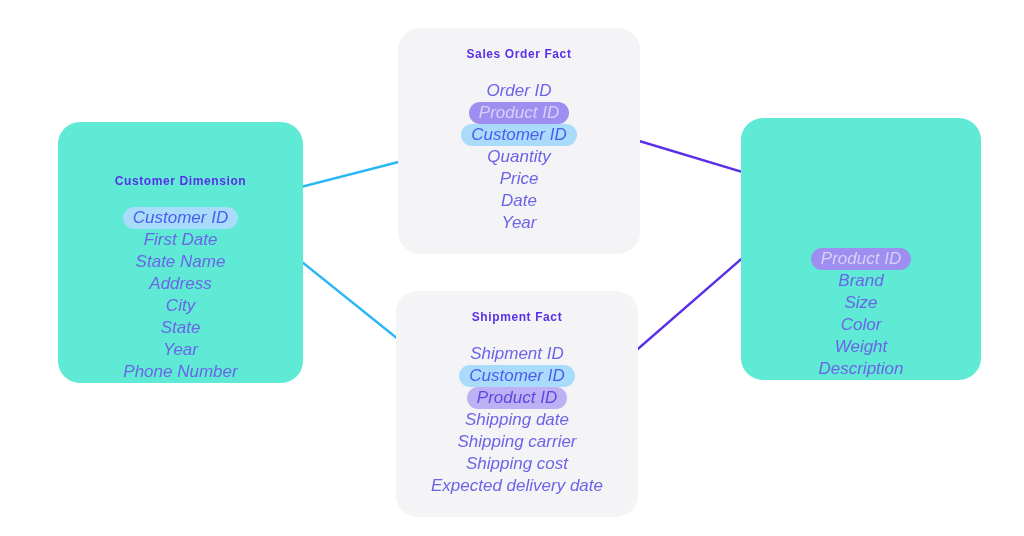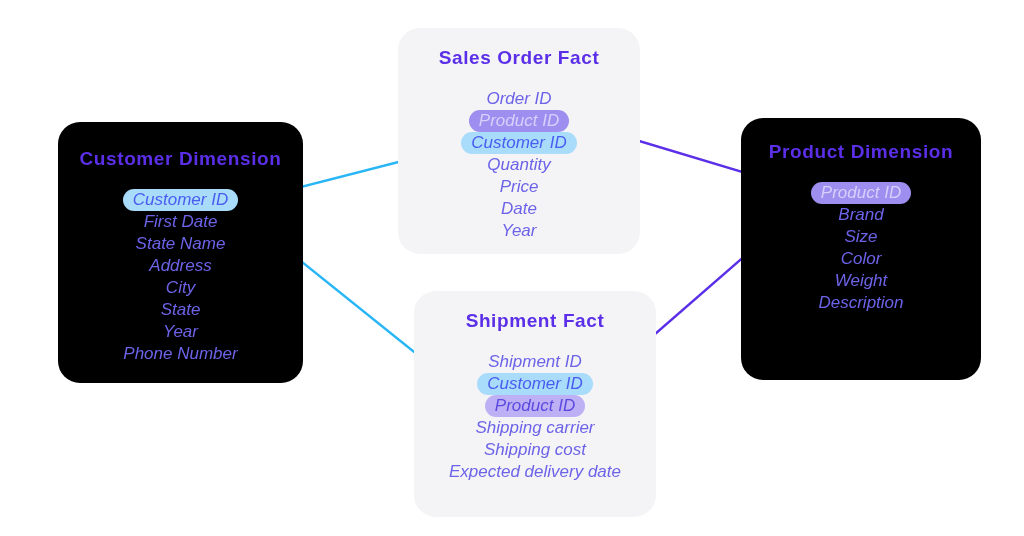--- a/index.html
+++ b/index.html
@@ -29,29 +29,30 @@
   .entity-box {
     position: absolute;
     box-sizing: border-box;
     border-radius: 22px;
     z-index: 2;
     display: flex;
     flex-direction: column;
     align-items: center;
   }
   .box-dim {
-    background: #000000;
+    background: #5eead4;
+    justify-content: flex-end;
   }
   .box-fact {
     background: #f4f4f6;
   }
   .entity-title {
     color: #5b2fe8;
     font-weight: bold;
-    font-size: 19px;
+    font-size: 12px;
     letter-spacing: 0.6px;
     text-align: center;
     white-space: nowrap;
   }
   .field-list {
     display: flex;
     flex-direction: column;
     align-items: center;
     width: 100%;
   }
@@ -125,34 +126,34 @@
         <div class="field">Order ID</div>
         <div class="field pill pill-purple-dark">Product ID</div>
         <div class="field pill pill-blue">Customer ID</div>
         <div class="field">Quantity</div>
         <div class="field">Price</div>
         <div class="field">Date</div>
         <div class="field">Year</div>
       </div>
   </div>
 
-  <div class="entity-box box-fact" style="left:414px; top:291px; width:242px; height:226px; padding-top:19px;">
+  <div class="entity-box box-fact" style="left:396px; top:291px; width:242px; height:226px; padding-top:19px;">
     <div class="entity-title">Shipment Fact</div>
     <div class="field-list" style="margin-top:19px;">
         <div class="field">Shipment ID</div>
         <div class="field pill pill-blue">Customer ID</div>
         <div class="field pill pill-purple-light">Product ID</div>
+        <div class="field">Shipping date</div>
         <div class="field">Shipping carrier</div>
         <div class="field">Shipping cost</div>
         <div class="field">Expected delivery date</div>
       </div>
   </div>
 
   <div class="entity-box box-dim" style="left:741px; top:118px; width:240px; height:262px; padding-top:23px;">
-    <div class="entity-title">Product Dimension</div>
     <div class="field-list" style="margin-top:19px;">
         <div class="field pill pill-purple-dark">Product ID</div>
         <div class="field">Brand</div>
         <div class="field">Size</div>
         <div class="field">Color</div>
         <div class="field">Weight</div>
         <div class="field">Description</div>
       </div>
   </div>
 

